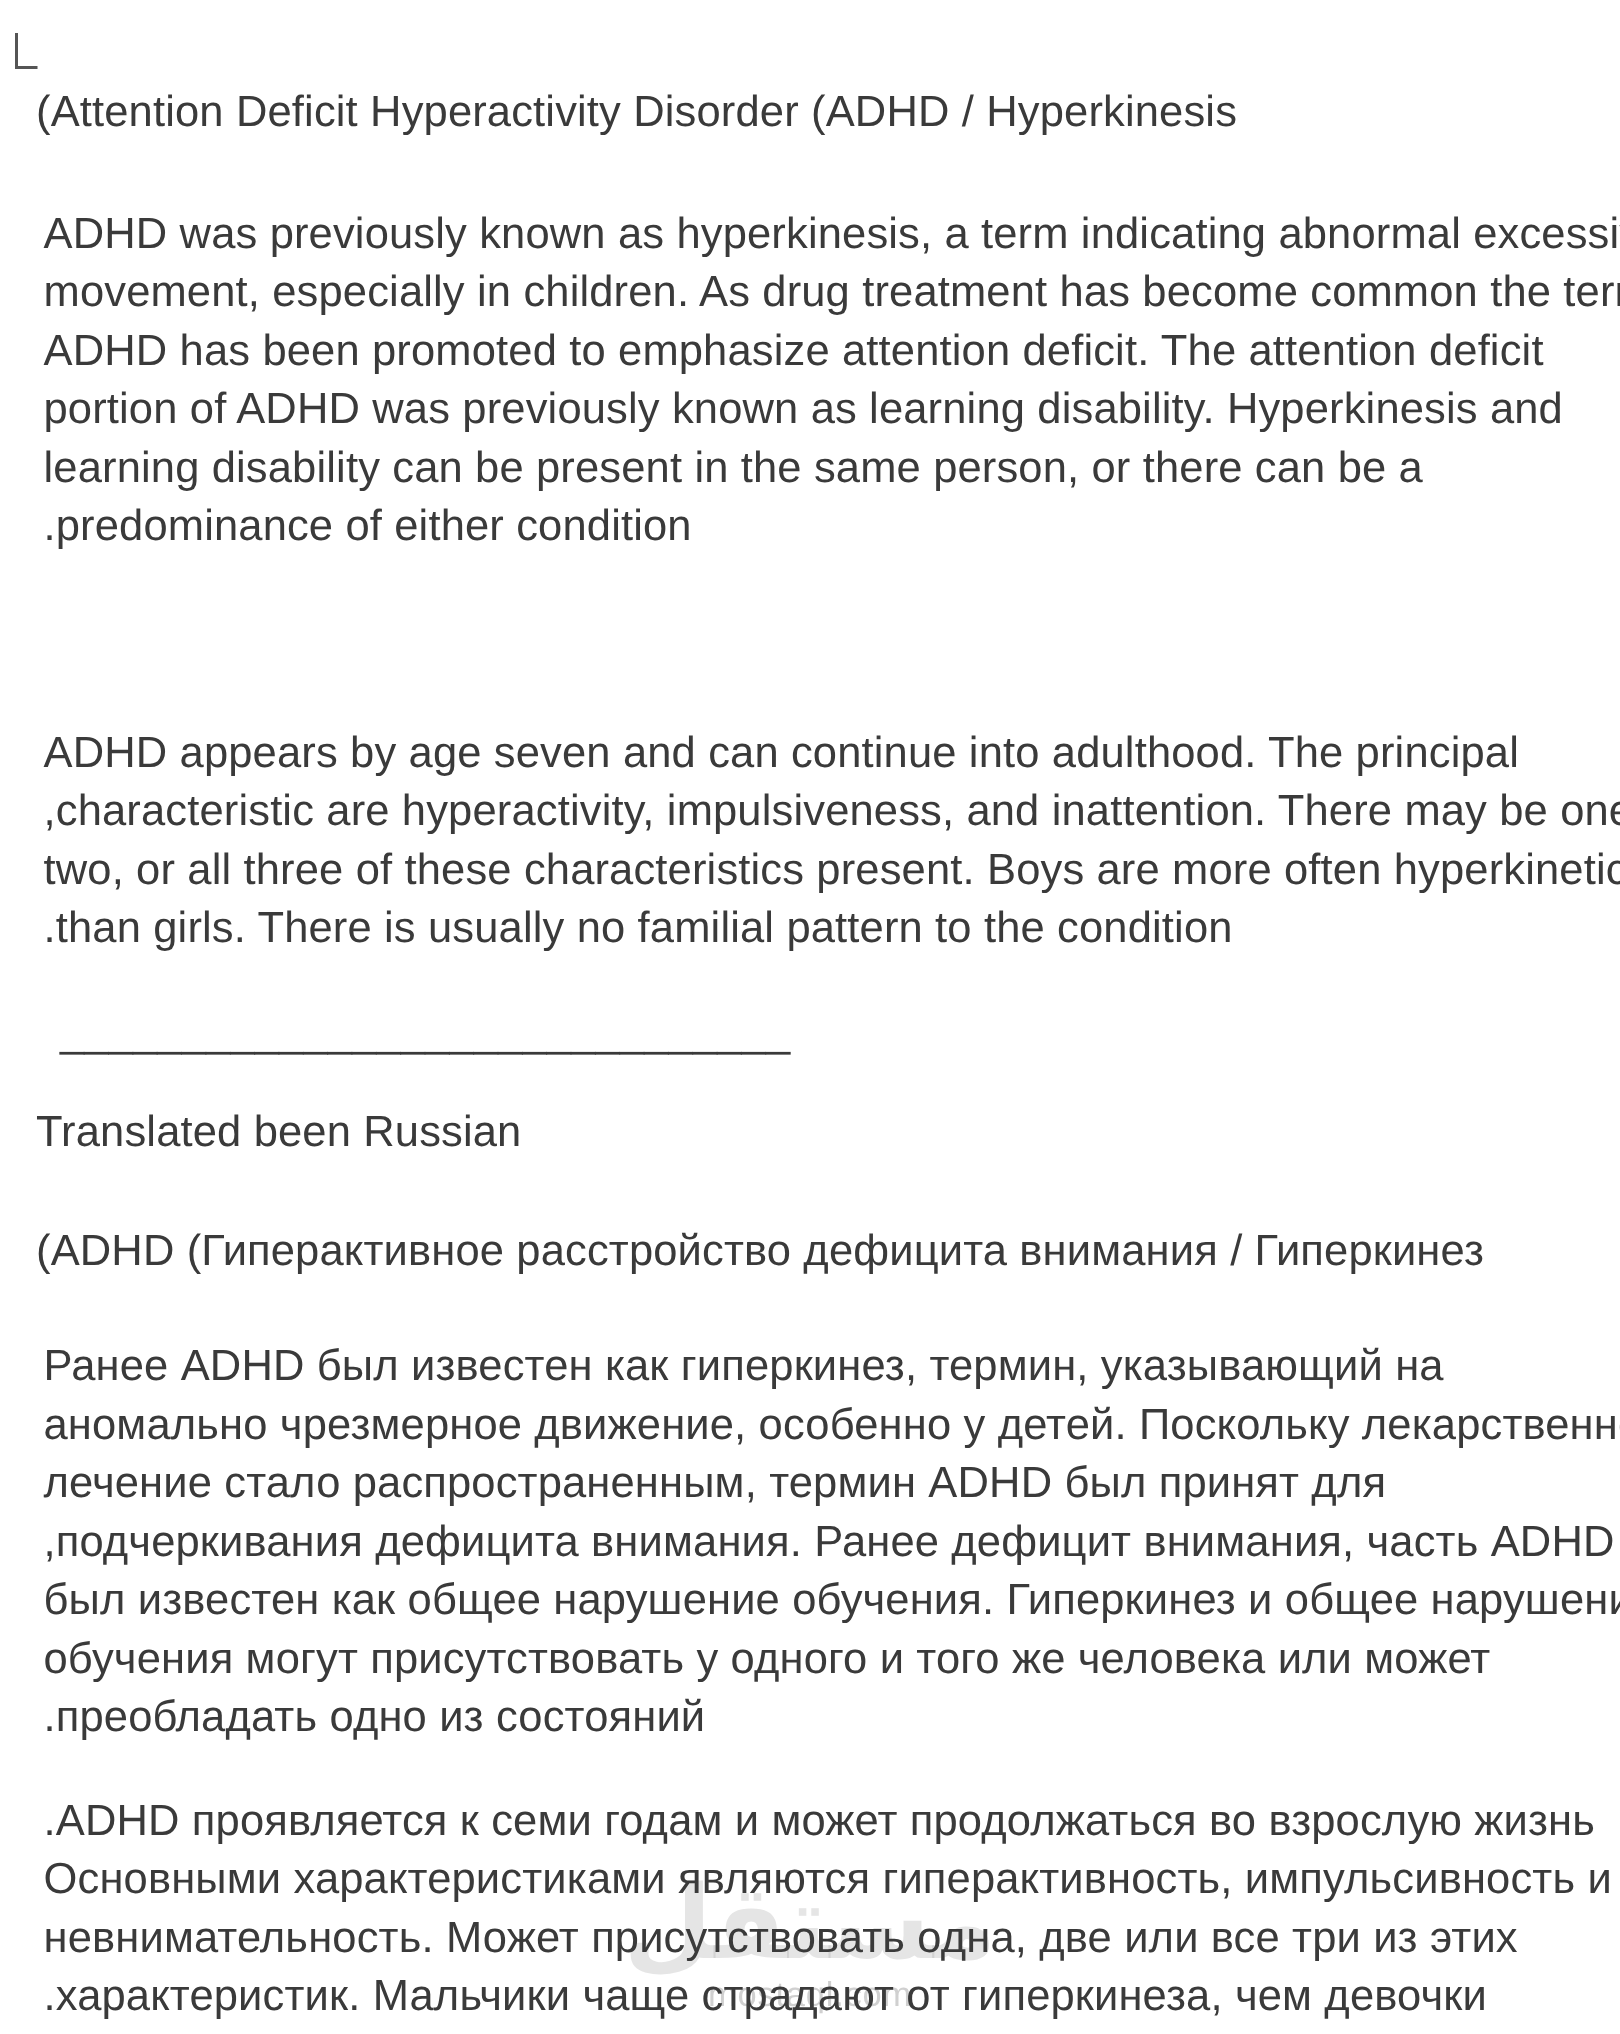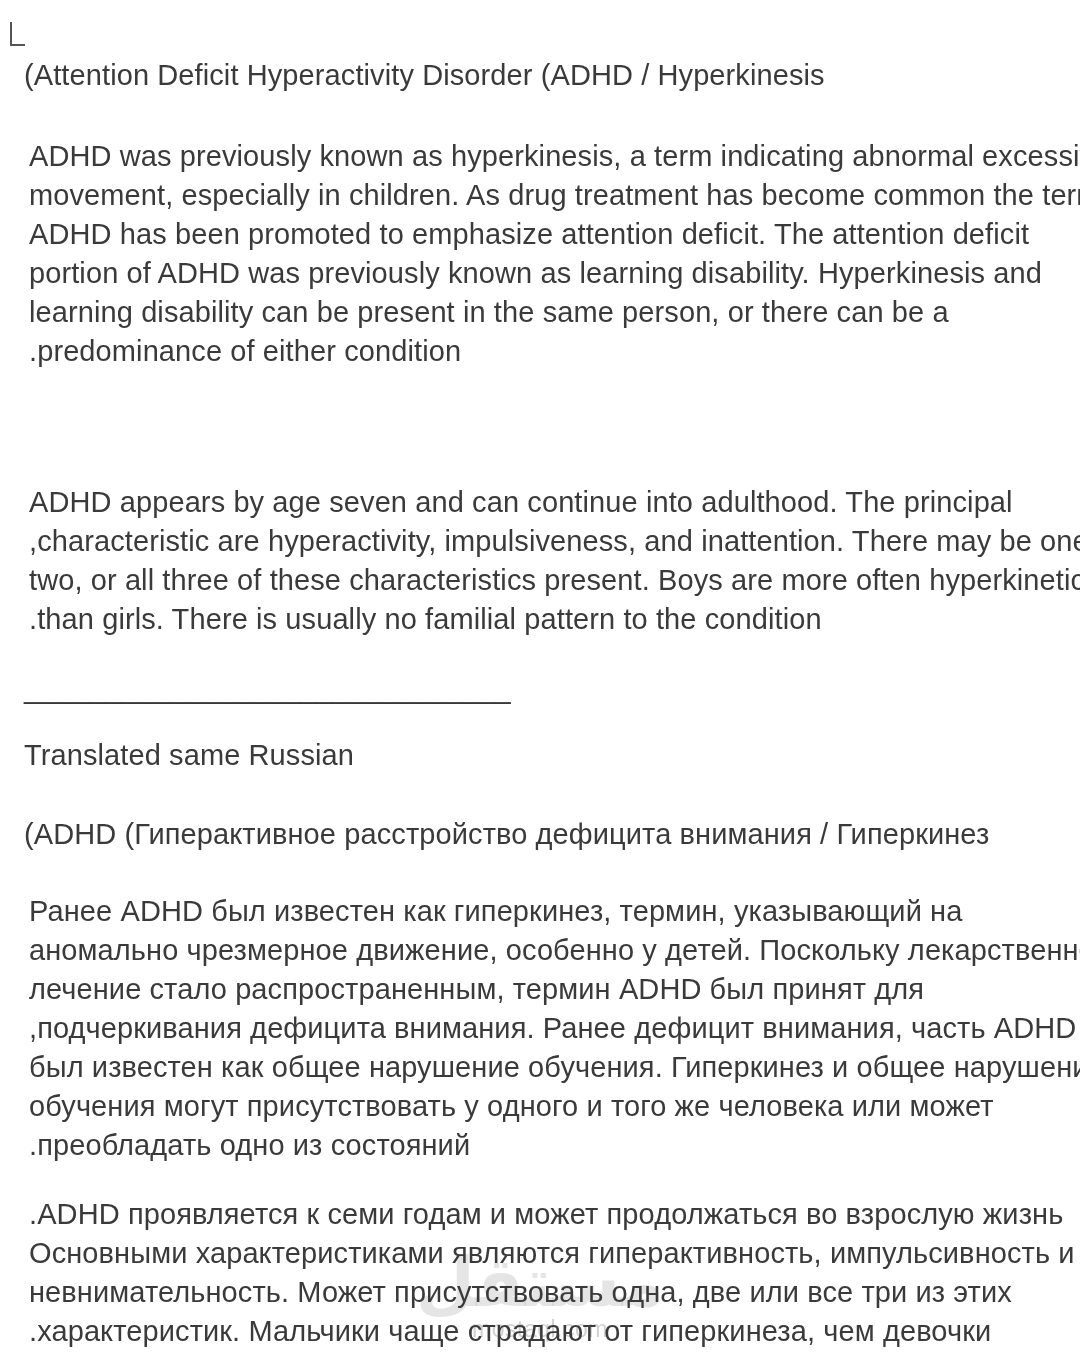--- a/index.html
+++ b/index.html
@@ -37,21 +37,21 @@
     font-size: 29px;
     line-height: 39px;
     white-space: pre;
     margin: 0;
     font-weight: 400;
     letter-spacing: 0.1px;
   }
   .en-title     { margin: 0; }
   .p1           { margin: 42px 0 0 5px; }
   .p2           { margin: 112px 0 0 5px; }
-  .divider      { margin: 30px 0 0 0; color: #3a3a3a; }
+  .divider      { margin: 30px 0 0 16px; color: #3a3a3a; }
   .trans-head   { margin: 28px 0 0 0; }
   .ru-title     { margin: 40px 0 0 0; }
   .rp1          { margin: 38px 0 0 5px; }
   .rp2          { margin: 30px 0 0 5px; }
 
   .watermark {
     position: absolute;
     left: 50%;
     top: 1248px;
     transform: translateX(-50%);
@@ -93,21 +93,21 @@
 learning disability can be present in the same person, or there can be a
 .predominance of either condition</div>
 
   <div class="line-block p2">ADHD appears by age seven and can continue into adulthood. The principal
 ,characteristic are hyperactivity, impulsiveness, and inattention. There may be one
 two, or all three of these characteristics present. Boys are more often hyperkinetic
 .than girls. There is usually no familial pattern to the condition</div>
 
   <div class="line-block divider">______________________________</div>
 
-  <div class="line-block trans-head">Translated same Russian</div>
+  <div class="line-block trans-head">Translated been Russian</div>
 
   <div class="line-block ru-title">(ADHD (Гиперактивное расстройство дефицита внимания / Гиперкинез</div>
 
   <div class="line-block rp1">Ранее ADHD был известен как гиперкинез, термин, указывающий на
 аномально чрезмерное движение, особенно у детей. Поскольку лекарственное
 лечение стало распространенным, термин ADHD был принят для
 ,подчеркивания дефицита внимания. Ранее дефицит внимания, часть ADHD
 был известен как общее нарушение обучения. Гиперкинез и общее нарушение
 обучения могут присутствовать у одного и того же человека или может
 .преобладать одно из состояний</div>

